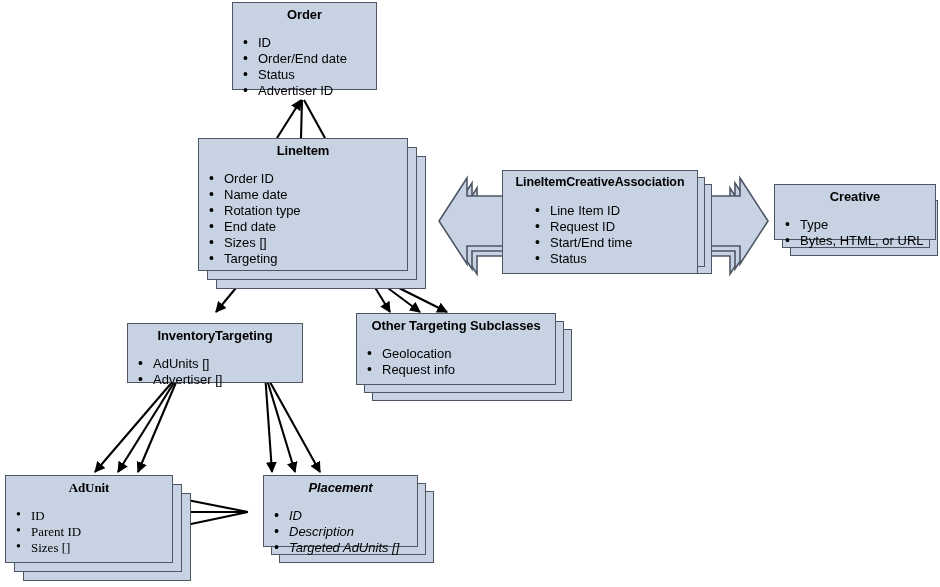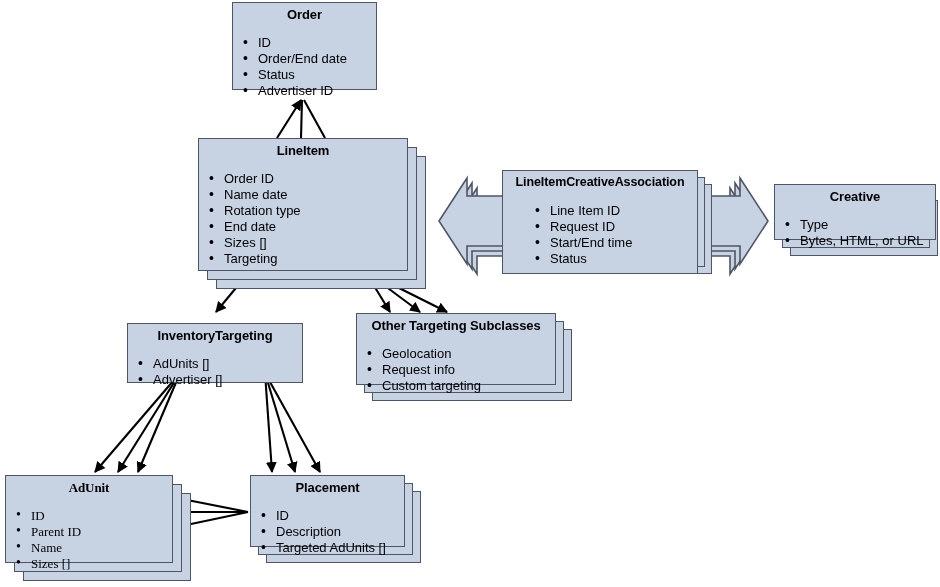--- a/index.html
+++ b/index.html
@@ -219,40 +219,38 @@
   </div>
 
   <div class="entity" style="left:356px; top:313px; width:222px; height:95px;">
     <div class="shadow s2" style="left:16px; top:16px; width:200px; height:72px;"></div>
     <div class="shadow s1" style="left:8px; top:8px; width:200px; height:72px;"></div>
     <div class="card" style="width:200px; height:72px;">
       <div class="title">Other Targeting Subclasses</div>
       <ul>
         <li>Geolocation</li>
         <li>Request info</li>
-        <li>Custom targeting</li>
       </ul>
     </div>
   </div>
 
   <div class="entity" style="left:5px; top:475px; width:200px; height:110px;">
     <div class="shadow s2" style="left:18px; top:18px; width:168px; height:88px;"></div>
     <div class="shadow s1" style="left:9px; top:9px; width:168px; height:88px;"></div>
     <div class="card" style="width:168px; height:88px;font-family:Liberation Serif, serif;">
       <div class="title">AdUnit</div>
       <ul>
         <li>ID</li>
         <li>Parent ID</li>
-        <li>Name</li>
         <li>Sizes []</li>
       </ul>
     </div>
   </div>
 
-  <div class="entity" style="left:250px; top:475px; width:175px; height:93px;">
+  <div class="entity" style="left:263px; top:475px; width:175px; height:93px;font-style:italic;">
     <div class="shadow s2" style="left:16px; top:16px; width:155px; height:72px;"></div>
     <div class="shadow s1" style="left:8px; top:8px; width:155px; height:72px;"></div>
     <div class="card" style="width:155px; height:72px;">
       <div class="title">Placement</div>
       <ul>
         <li>ID</li>
         <li>Description</li>
         <li>Targeted AdUnits []</li>
       </ul>
     </div>

